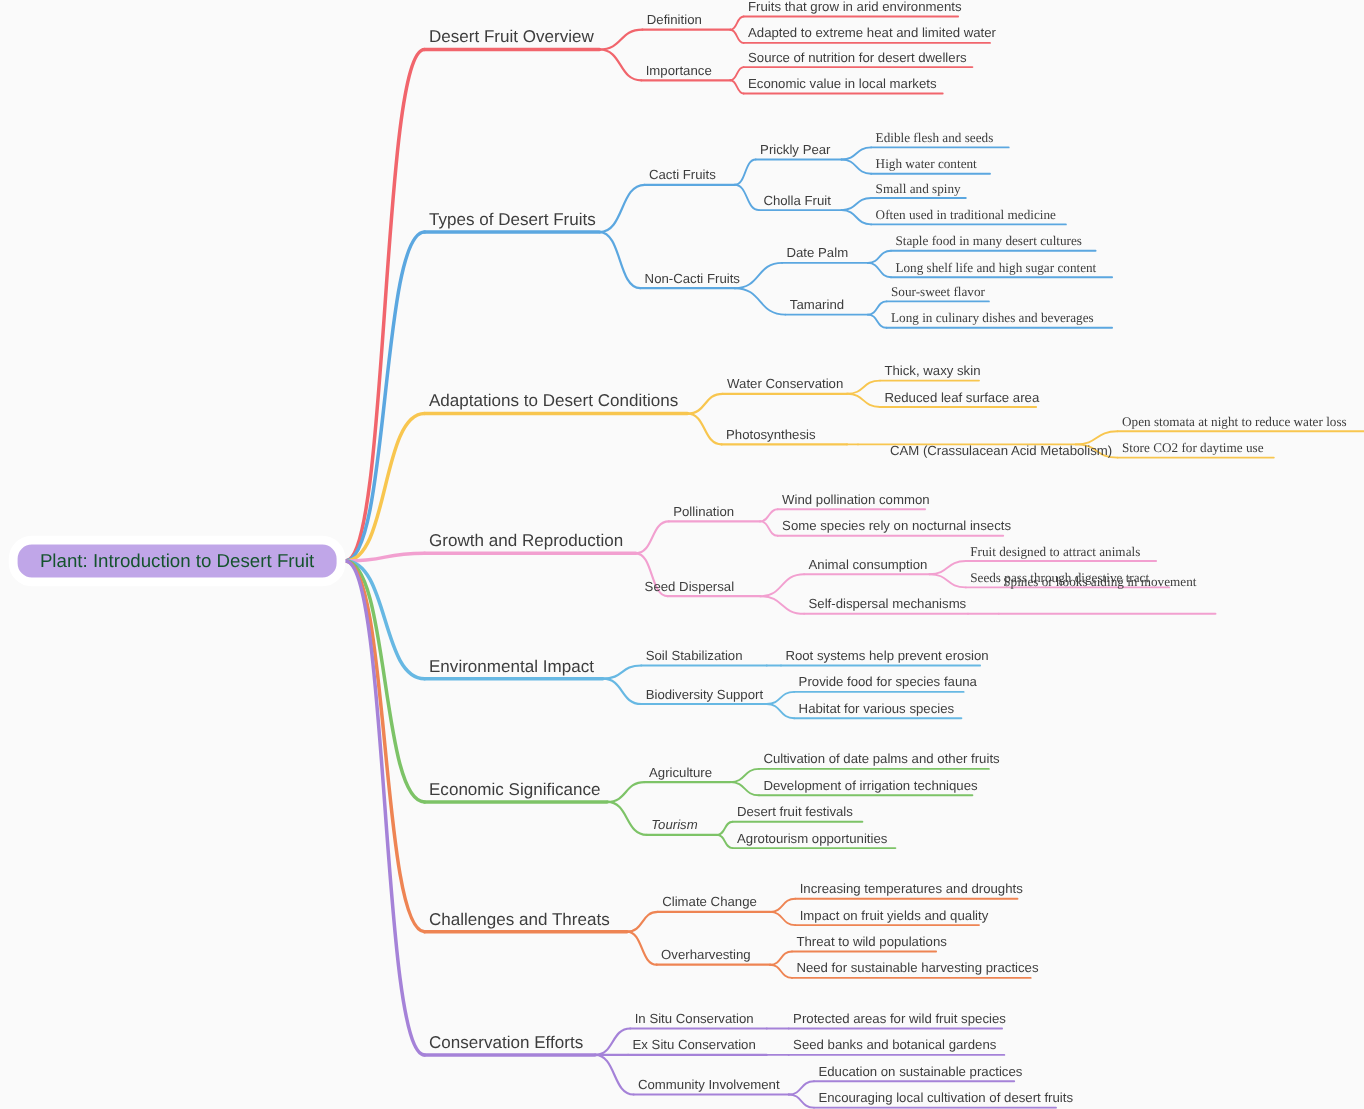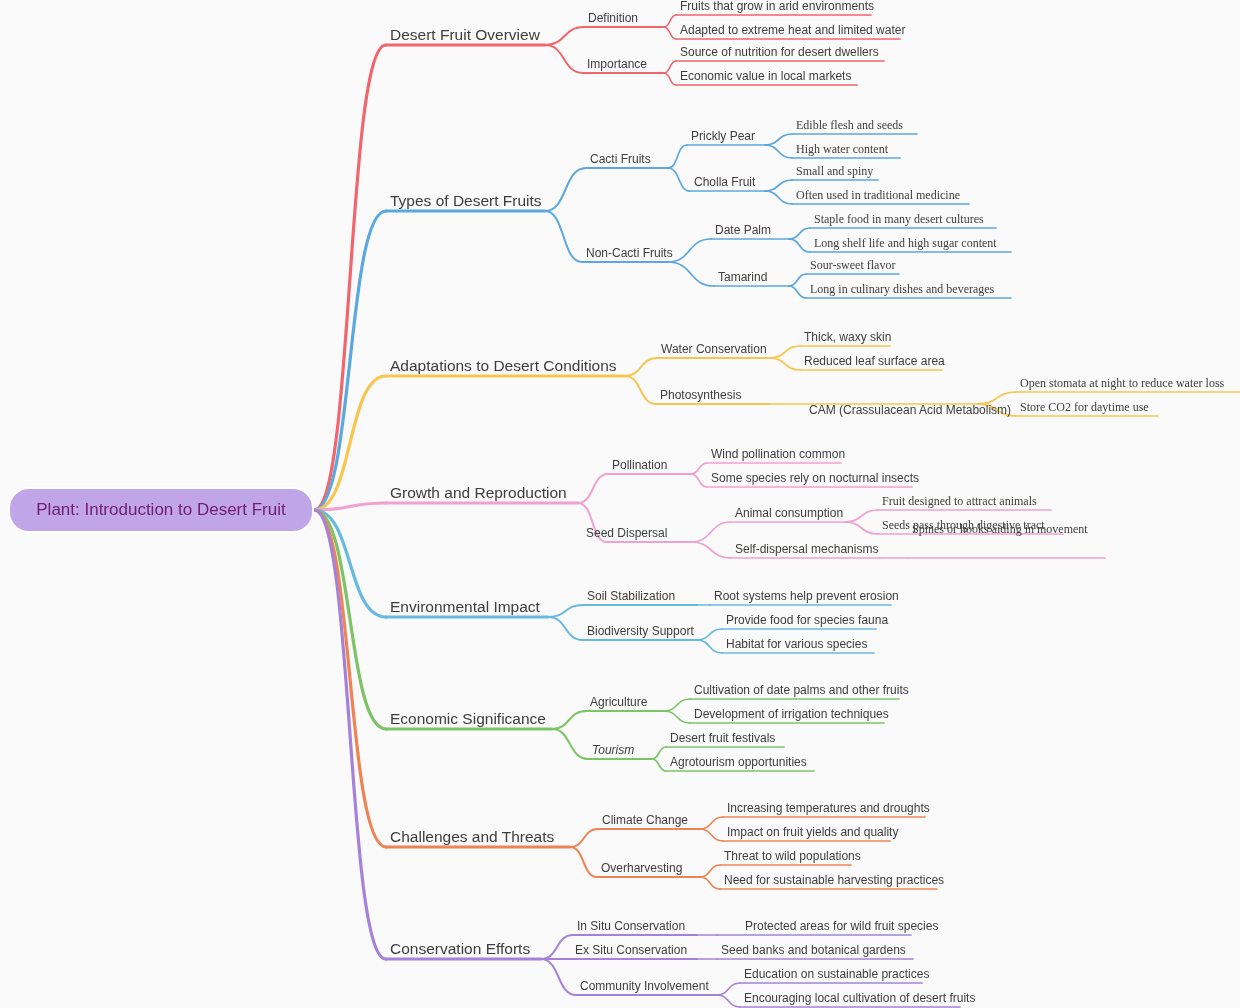--- a/index.html
+++ b/index.html
@@ -20,23 +20,23 @@
     padding-bottom:3px;
   }
   .lvl1{font-size:15.5px;}
   .lvl2{font-size:12px;}
   .lvl3{font-size:12px;}
   .lvl4{font-size:12px;font-family:Liberation Serif, serif;}
   .root-node{
     position:absolute;
     box-sizing:border-box;
     background:#c0a6e8;
-    border:2px solid #4c1d95;
+    border:8px solid #4c1d95;
     border-radius:21px;
-    color:#701a75;
+    color:#14532d;
     font-size:17px;
     display:flex;
     align-items:center;
     justify-content:center;
     white-space:nowrap;
   }
 </style>
 </head>
 <body>
 
@@ -236,20 +236,20 @@
       <div class="node-label lvl3" style="left: 670px; top: 771px;">Agrotourism opportunities</div>
       <div class="node-label lvl1" style="left: 390px; top: 847px;">Challenges and Threats</div>
       <div class="node-label lvl2" style="left: 602px; top: 829px;">Climate Change</div>
       <div class="node-label lvl3" style="left: 727px; top: 817px;">Increasing temperatures and droughts</div>
       <div class="node-label lvl3" style="left: 727px; top: 841px;">Impact on fruit yields and quality</div>
       <div class="node-label lvl2" style="left: 601px; top: 877px;">Overharvesting</div>
       <div class="node-label lvl3" style="left: 724px; top: 865px;">Threat to wild populations</div>
       <div class="node-label lvl3" style="left: 724px; top: 889px;">Need for sustainable harvesting practices</div>
       <div class="node-label lvl1" style="left: 390px; top: 959px;">Conservation Efforts</div>
       <div class="node-label lvl2" style="left: 577px; top: 935px;">In Situ Conservation</div>
-      <div class="node-label lvl3" style="left: 721px; top: 935px; margin-left: 24px;">Protected areas for wild fruit species</div>
+      <div class="node-label lvl3" style="left: 721px; top: 935px;">Protected areas for wild fruit species</div>
       <div class="node-label lvl2" style="left: 575px; top: 959px;">Ex Situ Conservation</div>
       <div class="node-label lvl3" style="left: 721px; top: 959px;">Seed banks and botanical gardens</div>
       <div class="node-label lvl2" style="left: 580px; top: 995px;">Community Involvement</div>
       <div class="node-label lvl3" style="left: 744px; top: 983px;">Education on sustainable practices</div>
       <div class="node-label lvl3" style="left: 744px; top: 1007px;">Encouraging local cultivation of desert fruits</div>
     </div>
 </div>
 
 </body></html>

